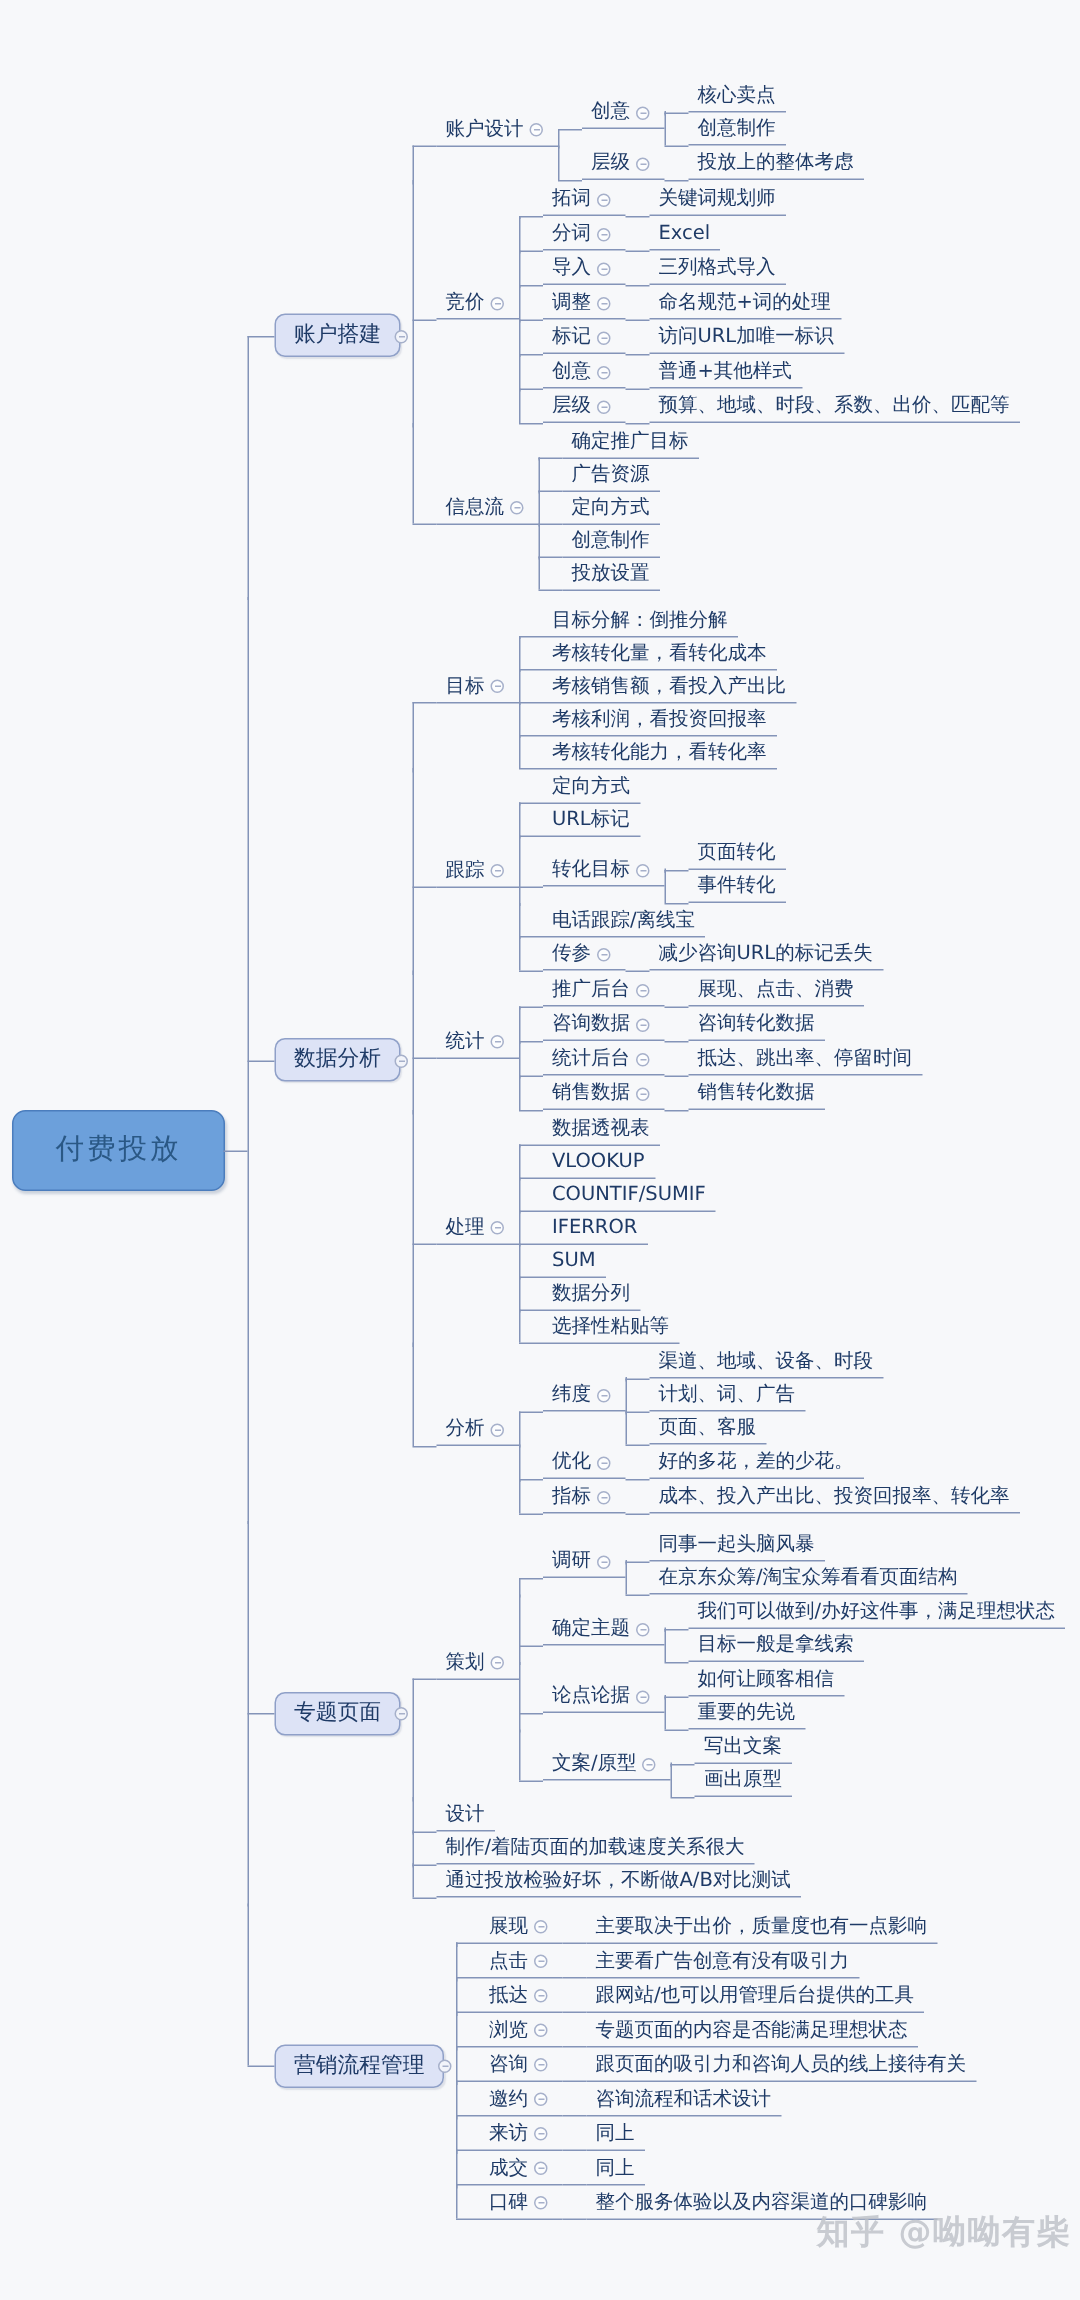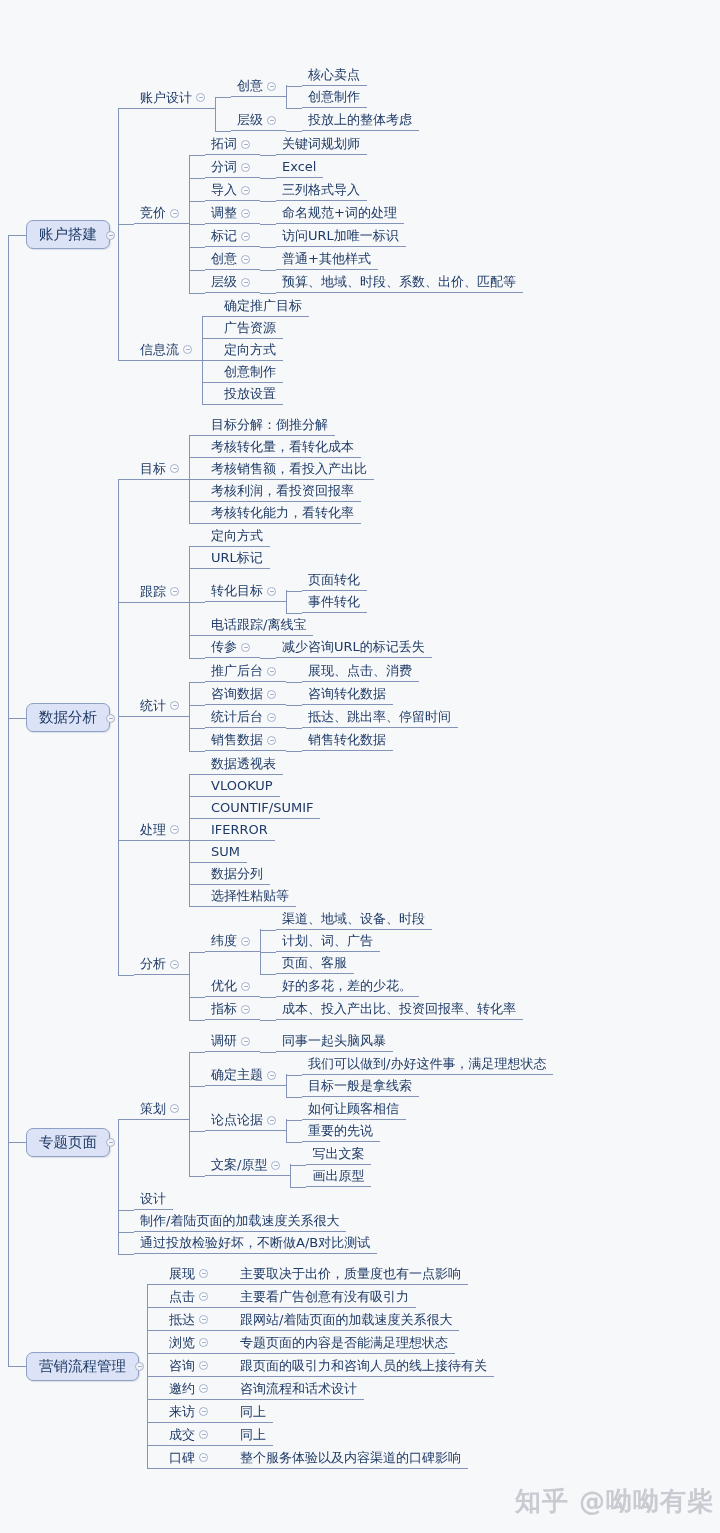--- a/index.html
+++ b/index.html
@@ -48,29 +48,32 @@
      border:1.5px solid var(--root-border);border-radius:9px;padding:13px 28px 15px;
      position:relative;margin-right:15px;box-shadow:1px 2px 2px rgba(100,120,150,.3);}
   .r::after{content:"";position:absolute;left:100%;top:50%;width:16px;border-top:1.5px solid var(--line);}
 
   
   .c{width:9px;height:9px;flex:none;border:1px solid #a6b0ca;border-radius:50%;
      background:#fcfdfe;position:relative;margin:1px 3px 0 4px;}
   .c::after{content:"";position:absolute;left:1.5px;right:1.5px;top:3px;border-top:1.2px solid #a6b0ca;}
   .branchrow .c{margin-left:-4px;background:#f2f4fa;}
 
-  #watermark{position:absolute;right:6px;bottom:14px;font-size:26px;font-weight:bold;
+  #watermark{position:absolute;right:6px;bottom:30px;font-size:22px;font-weight:bold;
      letter-spacing:1px;color:var(--watermark-color);opacity:.8;z-index:9;}
 </style>
 </head>
 <body>
 
 <div id="canvas">
   <div id="tree-root">
       <div class="kid">
+        <div class="row rootrow">
+          <div class="r">付费投放</div>
+        </div>
         <div class="kids l1">
           <div class="kid">
             <div class="row branchrow">
               <div class="b">账户搭建</div>
               <span class="c"></span>
             </div>
             <div class="kids">
               <div class="kid">
                 <div class="row">
                   <div class="t">账户设计</div>
@@ -515,20 +518,25 @@
                     <div class="row">
                       <div class="t">调研</div>
                       <span class="c"></span>
                     </div>
                     <div class="kids">
                       <div class="kid">
                         <div class="row">
                           <div class="t">同事一起头脑风暴</div>
                         </div>
                       </div>
+                      <div class="kid">
+                        <div class="row">
+                          <div class="t">在京东众筹/淘宝众筹看看页面结构</div>
+                        </div>
+                      </div>
                     </div>
                   </div>
                   <div class="kid">
                     <div class="row">
                       <div class="t">确定主题</div>
                       <span class="c"></span>
                     </div>
                     <div class="kids">
                       <div class="kid">
                         <div class="row">
@@ -630,21 +638,21 @@
                 </div>
               </div>
               <div class="kid">
                 <div class="row">
                   <div class="t">抵达</div>
                   <span class="c"></span>
                 </div>
                 <div class="kids">
                   <div class="kid">
                     <div class="row">
-                      <div class="t">跟网站/着陆页面的加载速度关系很大</div>
+                      <div class="t">跟网站/也可以用管理后台提供的工具</div>
                     </div>
                   </div>
                 </div>
               </div>
               <div class="kid">
                 <div class="row">
                   <div class="t">浏览</div>
                   <span class="c"></span>
                 </div>
                 <div class="kids">

